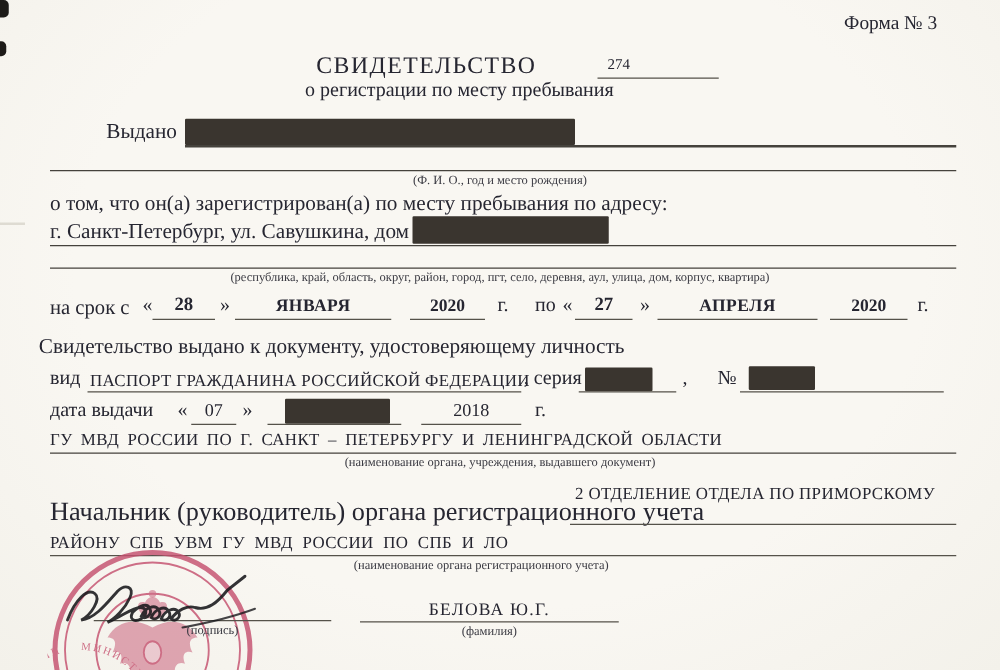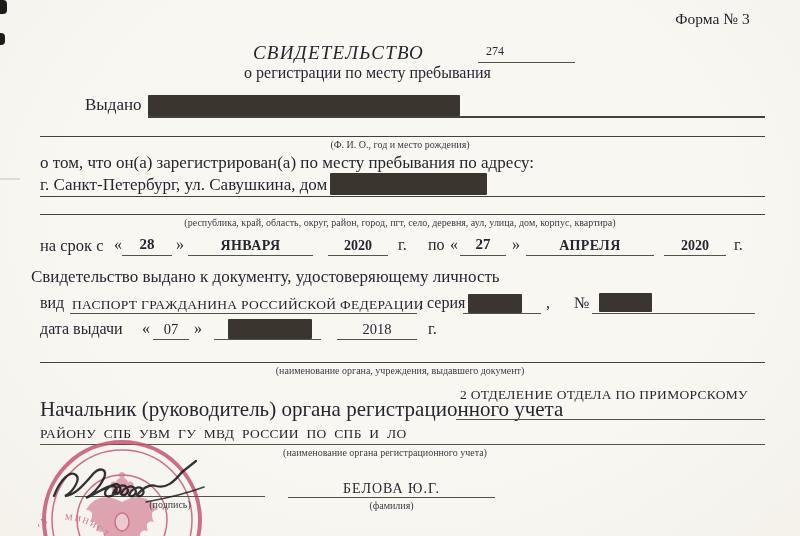--- a/index.html
+++ b/index.html
@@ -26,21 +26,21 @@
 </head>
 <body>
 
 <div class="page">
 
   <div class="scan-blob" style="left:0;top:0;width:7px;height:14px;border-radius:0 4px 4px 0;"></div>
   <div class="scan-blob" style="left:0;top:33px;width:5px;height:12px;border-radius:0 4px 4px 0;"></div>
   <div class="abs" style="left:0;top:178px;width:20px;height:2px;background:#dedbd2;"></div>
 
   <div class="abs ctr" style="left:655px;top:10px;width:115px;font-size:15.5px;">Форма № 3</div>
-  <div class="abs" style="left:253px;top:42px;font-size:19px;letter-spacing:1.2px;font-style:italic;">СВИДЕТЕЛЬСТВО</div>
+  <div class="abs" style="left:253px;top:42px;font-size:19px;letter-spacing:1.2px;">СВИДЕТЕЛЬСТВО</div>
   <div class="abs" style="left:486px;top:44px;font-size:12px;">274</div>
   <div class="rule" style="left:478px;top:62px;width:97px;border-bottom-width:1.5px;"></div>
   <div class="abs ctr" style="left:220px;top:64px;width:295px;font-size:16px;">о регистрации по месту пребывания</div>
 
   <div class="abs big" style="left:85px;top:95px;">Выдано</div>
   <div class="redact" style="left:148px;top:95px;width:312px;height:21px;"></div>
   <div class="rule md" style="left:148px;top:116px;width:617px;"></div>
   <div class="rule md" style="left:40px;top:136px;width:725px;border-bottom-width:1.5px;"></div>
   <div class="cap" style="left:250px;top:139px;width:300px;">(Ф. И. О., год и место рождения)</div>
 
@@ -89,20 +89,21 @@
   <div class="abs" style="left:142px;top:320px;font-size:16px;">«</div>
   <div class="abs ctr" style="left:153px;top:321px;width:36px;font-size:14.5px;">07</div>
   <div class="rule" style="left:153px;top:339px;width:36px;"></div>
   <div class="abs" style="left:194px;top:320px;font-size:16px;">»</div>
   <div class="redact" style="left:228px;top:319px;width:84px;height:20px;"></div>
   <div class="rule" style="left:214px;top:339px;width:107px;"></div>
   <div class="abs ctr" style="left:337px;top:321px;width:80px;font-size:14.5px;">2018</div>
   <div class="rule" style="left:337px;top:339px;width:80px;"></div>
   <div class="abs" style="left:428px;top:320px;font-size:16px;">г.</div>
 
+  <div class="abs caps" style="left:40px;top:344px;word-spacing:3px;">ГУ МВД РОССИИ ПО Г. САНКТ – ПЕТЕРБУРГУ И ЛЕНИНГРАДСКОЙ ОБЛАСТИ</div>
   <div class="rule md" style="left:40px;top:362px;width:725px;border-bottom-width:1.5px;"></div>
   <div class="cap" style="left:200px;top:365px;width:400px;">(наименование органа, учреждения, выдавшего документ)</div>
 
   <div class="abs" style="left:40px;top:397px;font-size:21px;">Начальник (руководитель) органа регистрационного учета</div>
   <div class="abs caps" style="left:460px;top:387px;text-align:center;">2 ОТДЕЛЕНИЕ ОТДЕЛА  ПО ПРИМОРСКОМУ</div>
   <div class="rule" style="left:456px;top:419px;width:309px;"></div>
   <div class="abs caps" style="left:40px;top:426px;word-spacing:4px;">РАЙОНУ СПБ УВМ  ГУ  МВД РОССИИ  ПО СПБ  И  ЛО</div>
   <div class="rule" style="left:40px;top:444px;width:725px;"></div>
   <div class="cap" style="left:225px;top:447px;width:320px;">(наименование органа регистрационного учета)</div>
 

